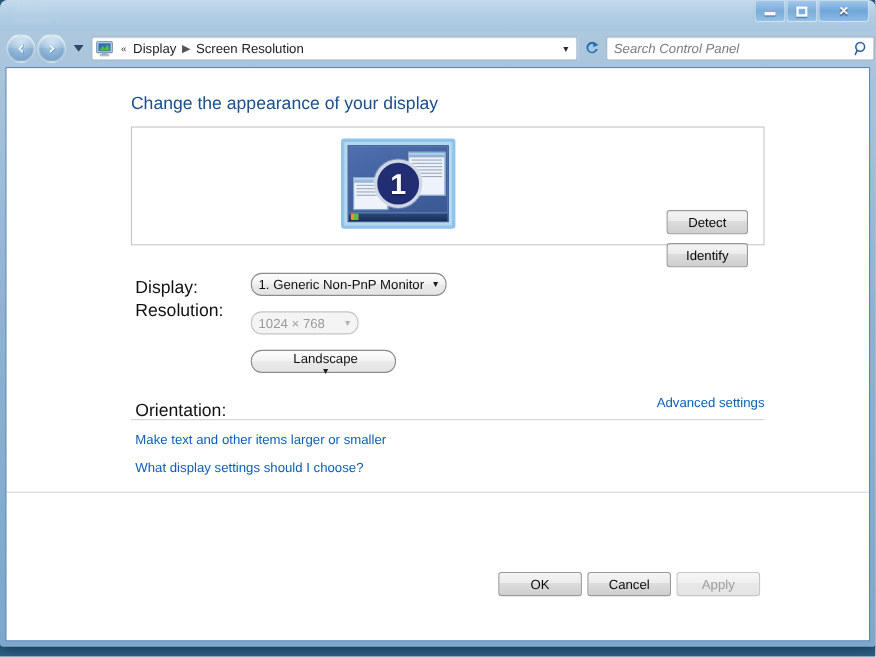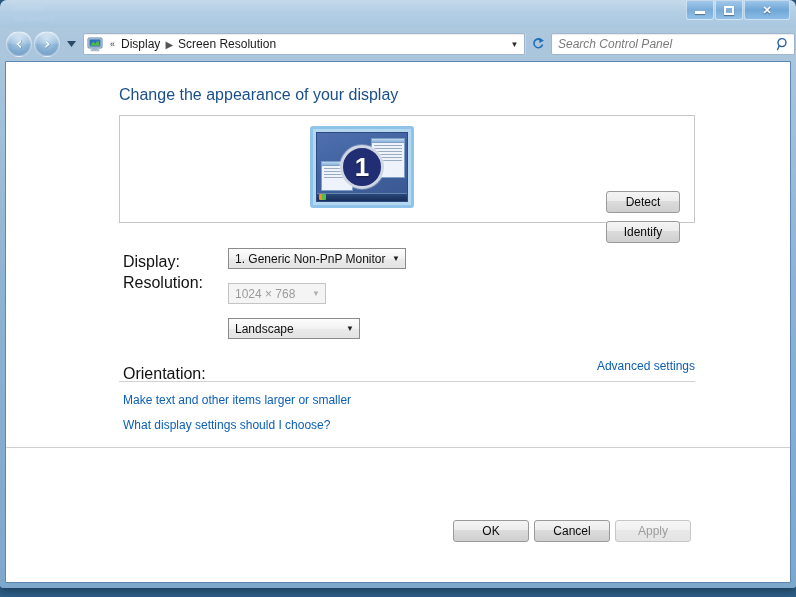--- a/index.html
+++ b/index.html
@@ -393,21 +393,21 @@
     left: 117px;
     font-size: 16px;
     color: #111111;
     white-space: nowrap;
   }
   .combo {
     position: absolute;
     height: 21px;
     background: linear-gradient(180deg,#fdfdfd 0%, #f2f2f2 50%, #eaeaea 51%, #e3e3e3 100%);
     border: 1px solid #8b8b8b;
-    border-radius: 0;
+    border-radius: 10px;
     display: flex;
     align-items: center;
     padding: 0 2px 0 6px;
     cursor: pointer;
     font-size: 12px;
     color: #111111;
   }
   .combo .val { flex: 1; white-space: nowrap; }
   .combo .arrow {
     width: 14px;
@@ -423,21 +423,21 @@
   }
   .combo.disabled .arrow { color: #b0b0b0; }
 
   #row-display-label { top: 191px; }
   #display-combo { left: 222px; top: 186px; width: 178px; }
 
   #row-resolution-label { top: 212px; }
   #resolution-combo { left: 222px; top: 221px; width: 98px; }
 
   #row-orientation-label { top: 261px; margin-top: 42px; }
-  #orientation-combo { left: 222px; top: 256px; width: 132px; }
+  #orientation-combo { left: 222px; top: 256px; width: 132px; flex-direction: column; }
 
   .link {
     position: absolute;
     font-size: 12px;
     color: #0c5fb5;
     cursor: pointer;
     white-space: nowrap;
   }
 
   #advanced-settings-link { right: 95px; top: 297px; }

